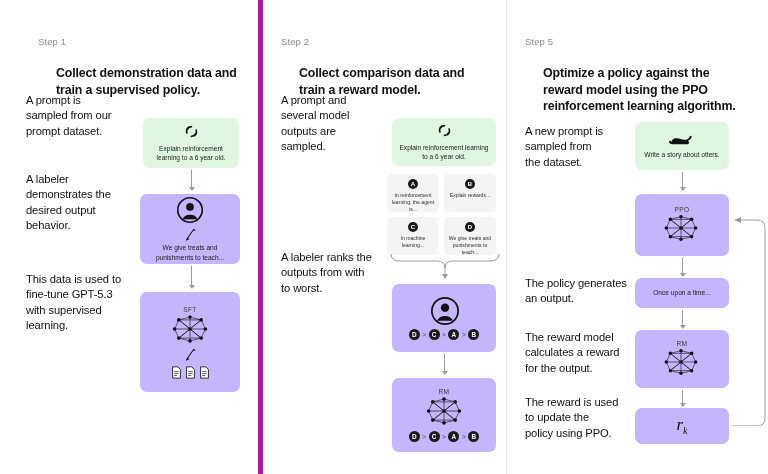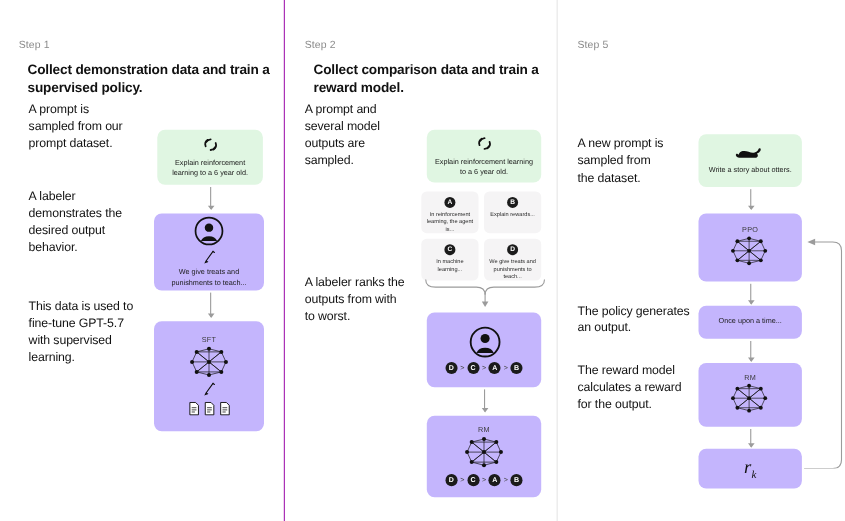--- a/index.html
+++ b/index.html
@@ -6,26 +6,26 @@
   body{
     width:768px;height:474px;
     background:#ffffff;
     font-family:"Liberation Sans","DejaVu Sans",sans-serif;
     color:#111111;
     overflow:hidden;
     position:relative;
   }
   .board{position:absolute;inset:0;display:flex;}
   .col{position:relative;box-sizing:border-box;}
-  .col-1{width:258px;padding:36px 0 0 17px;}
-  .col-2{width:248px;padding:36px 0 0 18px;border-left:1px solid #a21caf;}
+  .col-1{width:258px;padding:36px 0 0 38px;}
+  .col-2{width:248px;padding:36px 0 0 18px;border-left:5px solid #a21caf;}
   .col-3{width:262px;padding:36px 0 0 18px;border-left:1px solid #e6e6e6;}
 
   .step-label{font-size:9.5px;color:#8b8b8b;letter-spacing:.1px;margin:0 0 7px 0;}
-  .step-title{font-size:12.4px;font-weight:700;line-height:1.35;margin:8px;letter-spacing:-.15px;color:#111;}
+  .step-title{font-size:12.4px;font-weight:700;line-height:1.35;margin:18px;letter-spacing:-.15px;color:#111;}
   .caption{font-size:11.2px;line-height:1.38;color:#111;letter-spacing:-.1px;white-space:pre-line;}
 
   
   .abs{position:absolute;}
 
   .card{
     background:#c4b5fd;border-radius:7px;
     display:flex;flex-direction:column;align-items:center;justify-content:center;
     box-sizing:border-box;
   }
@@ -74,21 +74,21 @@
 and train a supervised policy.</div>
 
     <div class="abs caption" style="left:26px;top:93px;width:120px;">A prompt is
 sampled from our
 prompt dataset.</div>
     <div class="abs caption" style="left:26px;top:172px;width:130px;">A labeler
 demonstrates the
 desired output
 behavior.</div>
     <div class="abs caption" style="left:26px;top:272px;width:136px;">This data is used to
-fine-tune GPT-5.7
+fine-tune GPT-5.3
 with supervised
 learning.</div>
 
     <div class="abs card green" style="left:143px;top:118px;width:96px;height:50px;">
       <span class="refresh-ico">
         <svg viewBox="0 0 24 24" width="15" height="15">
             <g fill="none" stroke="#111" stroke-width="2.6" stroke-linecap="round">
           <path d="M5.5 8.2A8 8 0 0 1 12 4.2"></path>
               <path d="M19.3 9.6A8 8 0 0 1 16.2 19"></path>
           <path d="M18.5 15.8A8 8 0 0 1 12 19.8"></path>
@@ -282,29 +282,35 @@
         <span class="gt">&gt;</span>
         <span class="badge">A</span>
         <span class="gt">&gt;</span>
         <span class="badge">B</span>
       </div>
     </div>
   </div>
 
   <div class="col col-3">
     <div class="step-label">Step 5</div>
+    <div class="step-title">Optimize a policy against the
+reward model using the PPO
+reinforcement learning algorithm.</div>
 
     <div class="abs caption" style="left:18px;top:124px;width:112px;">A new prompt is
 sampled from
 the dataset.</div>
     <div class="abs caption" style="left:18px;top:276px;width:128px;">The policy generates
 an output.</div>
     <div class="abs caption" style="left:18px;top:330px;width:124px;">The reward model
 calculates a reward
 for the output.</div>
+    <div class="abs caption" style="left:18px;top:395px;width:122px;">The reward is used
+to update the
+policy using PPO.</div>
 
     <div class="abs card green" style="left:128px;top:122px;width:94px;height:48px;">
       <span class="otter-ico">
         <svg viewBox="0 0 40 18" width="28" height="13">
           <path d="M6 14.5c-2.4 0-4.2-1.4-4.6-3.2-.3-1.4.6-2.3 1.8-2 .8.2 1.3.9 1.7 1.5.7-2.4 2.6-4.3 5.3-4.9 2.6-.6 5.4.1 7.8 1 2.6 1 5.2 1.6 7.8.9 2-.5 3.6-1.8 4.6-3.6.4-.7.7-1.6 1.6-1.8.9-.2 1.7.5 1.7 1.4 0 1.3-.9 2.6-1.9 3.5-.9.8-2 1.4-3.1 1.8.6.6 1.1 1.4 1.2 2.3.2 1.5-.6 2.9-2.1 3.1H6z" fill="#111"></path>
         </svg>
       </span>
       <div class="card-text">Write a story
 about otters.</div>
     </div>

